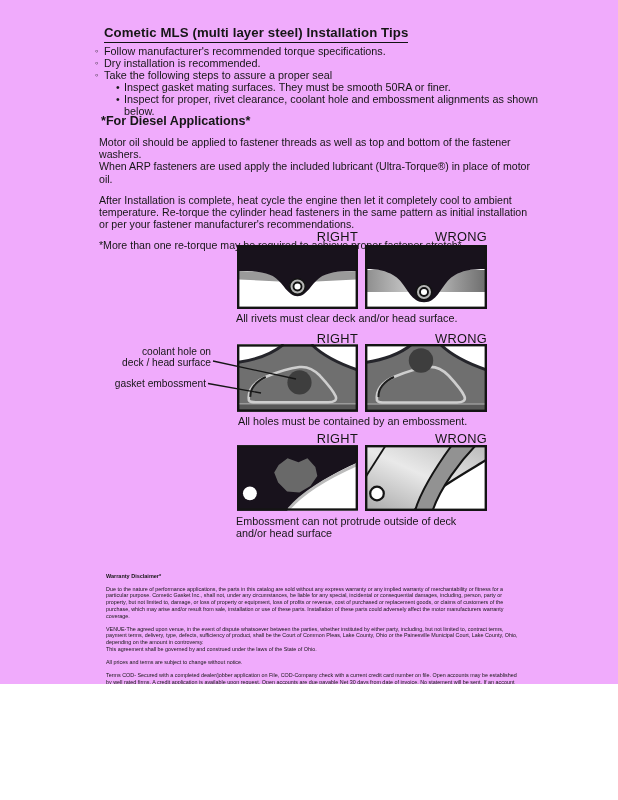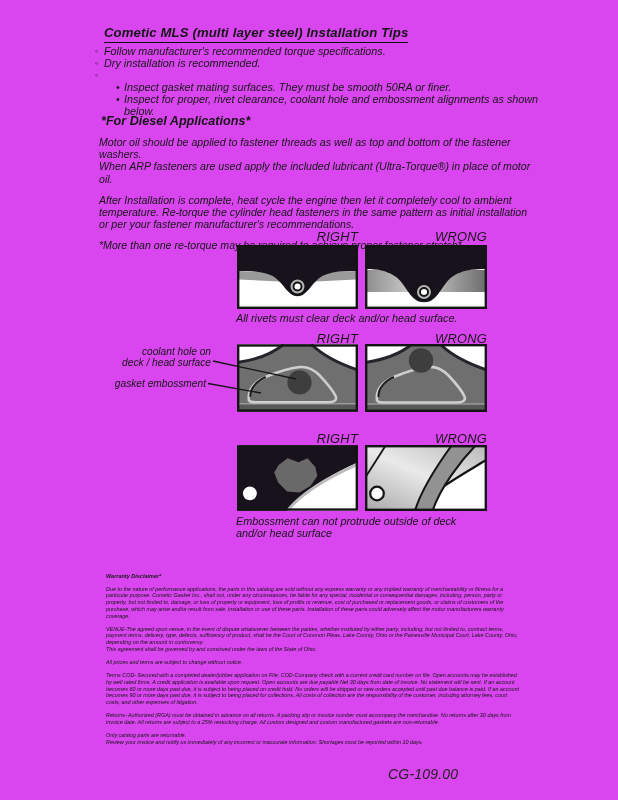--- a/index.html
+++ b/index.html
@@ -1,18 +1,18 @@
 <!DOCTYPE html>
 <html><head>
 <meta charset="utf-8">
 <style>
   html,body{margin:0;padding:0;background:#ffffff;}
   #page{
-    position:relative;width:618px;height:800px;background:#d946ef;
-    font-family:"Liberation Sans",sans-serif;color:#161616;overflow:hidden;font-style:italic;
+    position:relative;width:618px;height:684px;background:#f0abfc;
+    font-family:"Liberation Sans",sans-serif;color:#161616;overflow:hidden;
   }
 
   
   .title{
     position:absolute;left:104px;top:25px;font-size:13.2px;font-weight:bold;
     white-space:nowrap;border-bottom:1.6px solid #111;padding-bottom:2px;letter-spacing:.1px;
   }
 
   
   .bullets{position:absolute;left:95px;top:45px;width:460px;}
@@ -53,20 +53,21 @@
     <div class="b-row">
       <span class="b-mark">◦</span>
       <span class="b-text">Follow manufacturer's recommended torque specifications.</span>
     </div>
     <div class="b-row">
       <span class="b-mark">◦</span>
       <span class="b-text">Dry installation is recommended.</span>
     </div>
     <div class="b-row">
       <span class="b-mark">◦</span>
+      <span class="b-text">Take the following steps to assure a proper seal</span>
     </div>
     <div class="b-row sub">
       <span class="b-mark">•</span>
       <span class="b-text">Inspect gasket mating surfaces.  They must be smooth 50RA or finer.</span>
     </div>
     <div class="b-row sub">
       <span class="b-mark">•</span>
       <span class="b-text">Inspect for proper, rivet clearance, coolant hole and embossment alignments as shown below.</span>
     </div>
   </div>
@@ -146,20 +147,21 @@
       <path d="M0,0 L47,0 C37,8.5 20,15.5 0,18.5 Z" fill="#ffffff"></path>
       <path d="M47,0 C37,8.5 20,15.5 0,18.5" fill="none" stroke="#25252b" stroke-width="3"></path>
       <path d="M75,0 L122,0 L122,26 C102.5,19.5 85,10 75,0 Z" fill="#ffffff"></path>
       <path d="M75,0 C85,10 102.5,19.5 122,26" fill="none" stroke="#25252b" stroke-width="3"></path>
       <path d="M12,56.5 C10.5,46 17,38 30,32.5 C42,27.5 55,24 63,23 C71.5,22 77.5,25.5 83.5,31.5 C90.5,39 97.5,47.5 99.5,52.5 C101,56.5 98,58.5 92,58.5 L21,58.5 C15,58.5 13,58.5 12,56.5 Z" fill="none" stroke="#cecece" stroke-width="2.6"></path>
       <path d="M13.5,53 C13,45 19,37.5 29,33" fill="none" stroke="#1e1e1e" stroke-width="2"></path>
       <circle cx="56" cy="16.5" r="12.2" fill="#3e3e3e"></circle>
       <rect x="1.2" y="1.2" width="119.6" height="65.6" fill="none" stroke="#141414" stroke-width="2.4"></rect>
     </svg>
   </div>
+  <div class="caption" style="left:238px;top:415px;">All holes must be contained by an embossment.</div>
 
   <div class="fig-label" style="left:237px;top:431px;width:121px;">RIGHT</div>
   <div class="fig-label" style="left:365px;top:431px;width:122px;">WRONG</div>
 
   <div class="panel" style="left:237px;top:445px;width:121px;height:66px;">
     <svg viewBox="0 0 122 66">
       <rect width="122" height="66" fill="#ffffff"></rect>
       <path d="M0,0 H122 V17 C96,28.5 66,46 50.5,66 L0,66 Z" fill="#18121c"></path>
       <path d="M121,19.5 C95,31 66.5,47.5 52,64.5" fill="none" stroke="#bcbcbc" stroke-width="2.8"></path>
       <polygon points="42,20 51,13 62,17 71,13 79,22 81,31 74,41 63,47.5 50.5,46.5 41.5,37.5 37.5,27.5" fill="#696969"></polygon>

